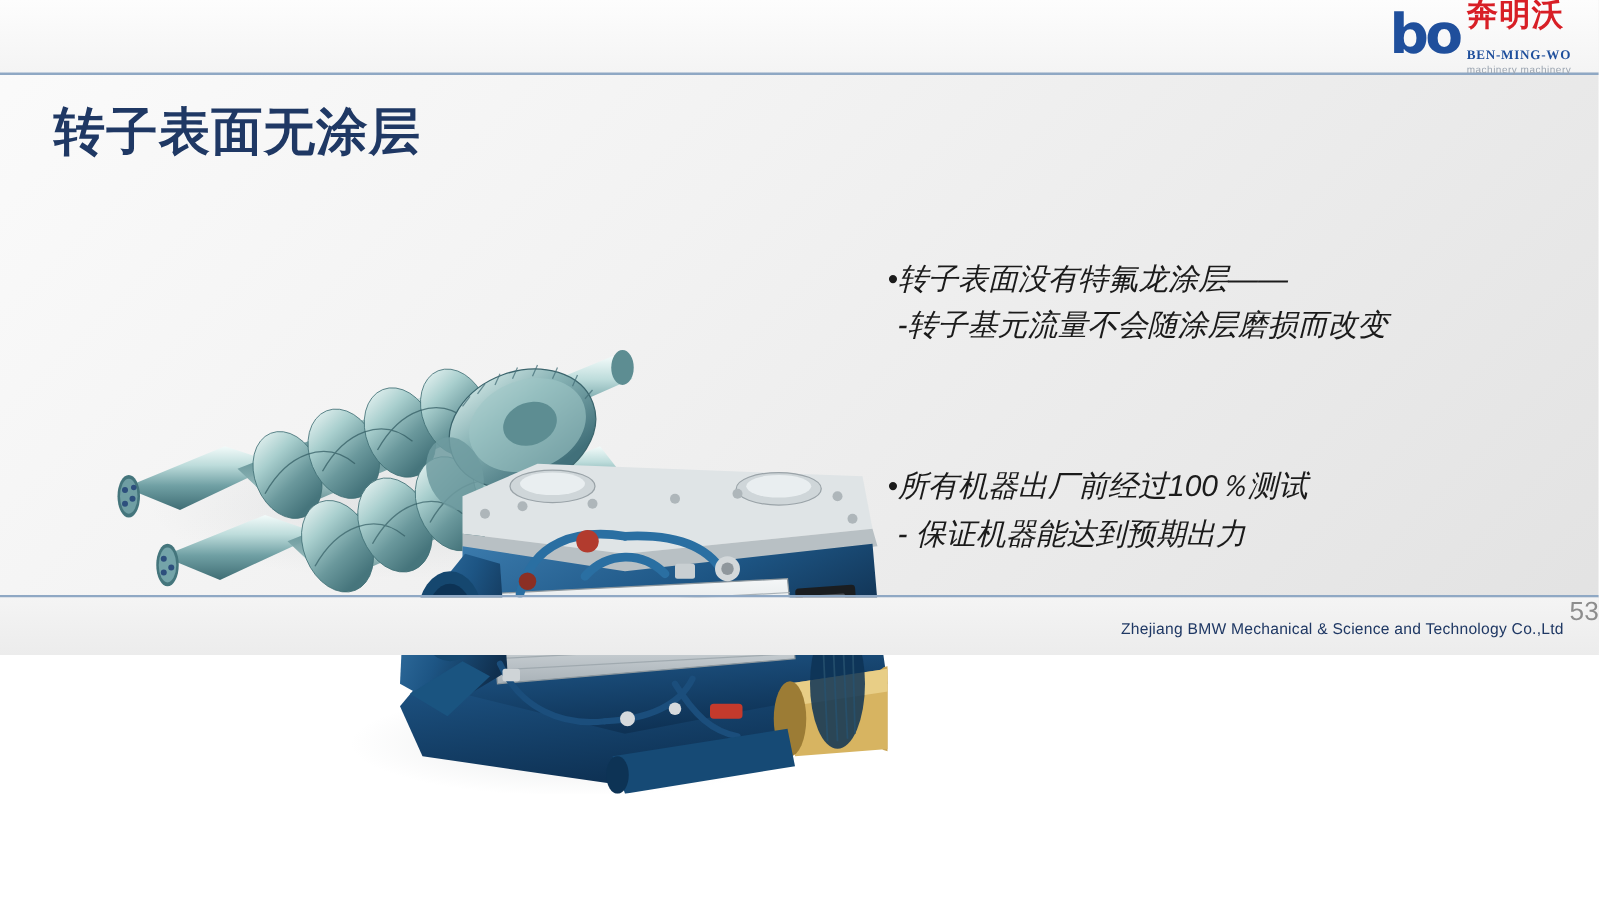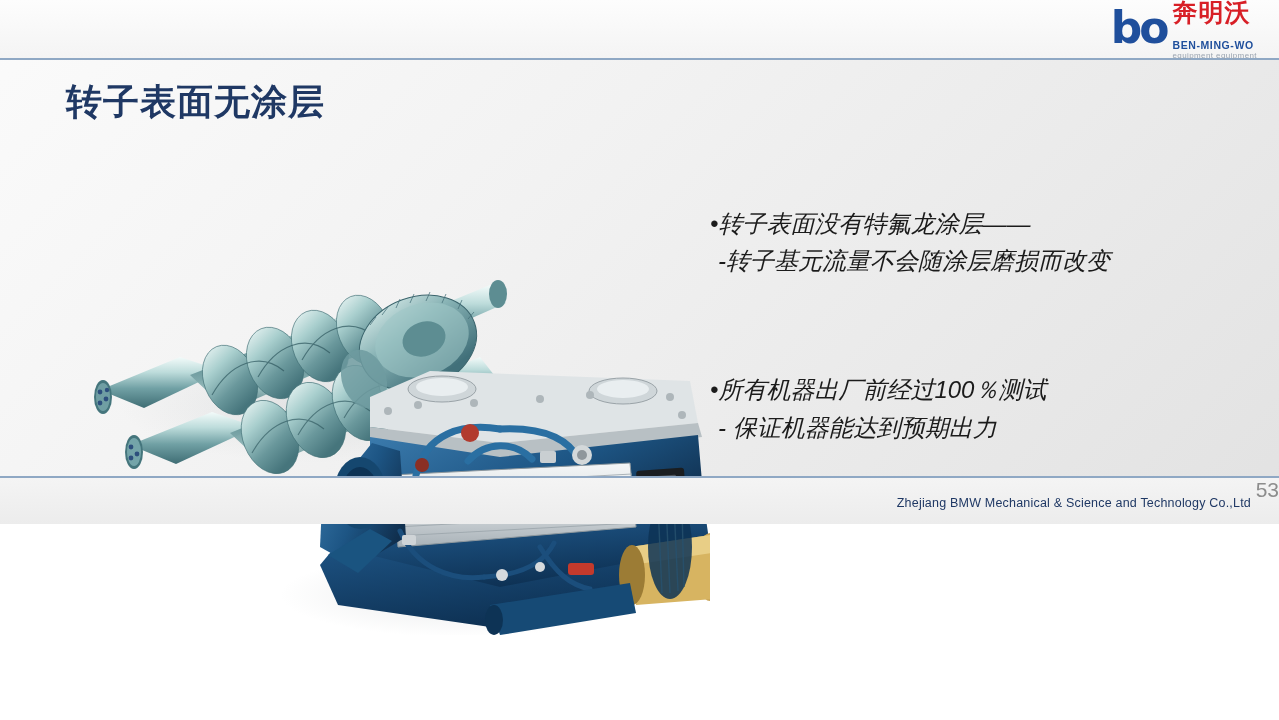--- a/index.html
+++ b/index.html
@@ -35,30 +35,30 @@
     margin-right: 6px;
     position: relative; top: -2px;
   }
   .logo-text { display: flex; flex-direction: column; line-height: 1; }
   .logo-cn {
     font-size: 25px; font-weight: bold; color: #d81f26;
     letter-spacing: 1px;
   }
   .logo-en {
     font-size: 10.5px; font-weight: bold; color: #1f4f9c;
-    letter-spacing: 0.6px; margin-top: 15px;
+    letter-spacing: 0.6px; margin-top: 15px; font-family: Liberation Serif, serif;
   }
   .logo-sub {
     font-size: 8px; color: #9aa4b0; letter-spacing: 0.4px; margin-top: 2px;
   }
 
   
   .slide-title {
-    position: absolute; left: 66px; top: 78px;
-    font-size: 36px; font-weight: bold;
+    position: absolute; left: 43px; top: 78px;
+    font-size: 41px; font-weight: bold;
     color: #1f3864;
     letter-spacing: 1px;
   }
 
   
   .body-text {
     position: absolute; left: 710px; top: 205px; width: 545px;
     color: #1b1b1b;
     font-style: italic;
   }
@@ -99,21 +99,21 @@
 <div class="slide">
 
   <div class="header-band"></div>
   <div class="header-rule"></div>
 
   <div class="logo">
     <div class="logo-mark">bo</div>
     <div class="logo-text">
       <div class="logo-cn">奔明沃</div>
       <div class="logo-en">BEN-MING-WO</div>
-      <div class="logo-sub">equipment equipment</div>
+      <div class="logo-sub">machinery machinery</div>
     </div>
   </div>
 
   <div class="slide-title">转子表面无涂层</div>
 
   <div class="art">
     <svg viewBox="0 0 640 460" xmlns="http://www.w3.org/2000/svg">
       <defs>
         <linearGradient id="metalA" x1="0" y1="0" x2="0" y2="1">
           <stop offset="0%" stop-color="#e8f3f2"></stop>

